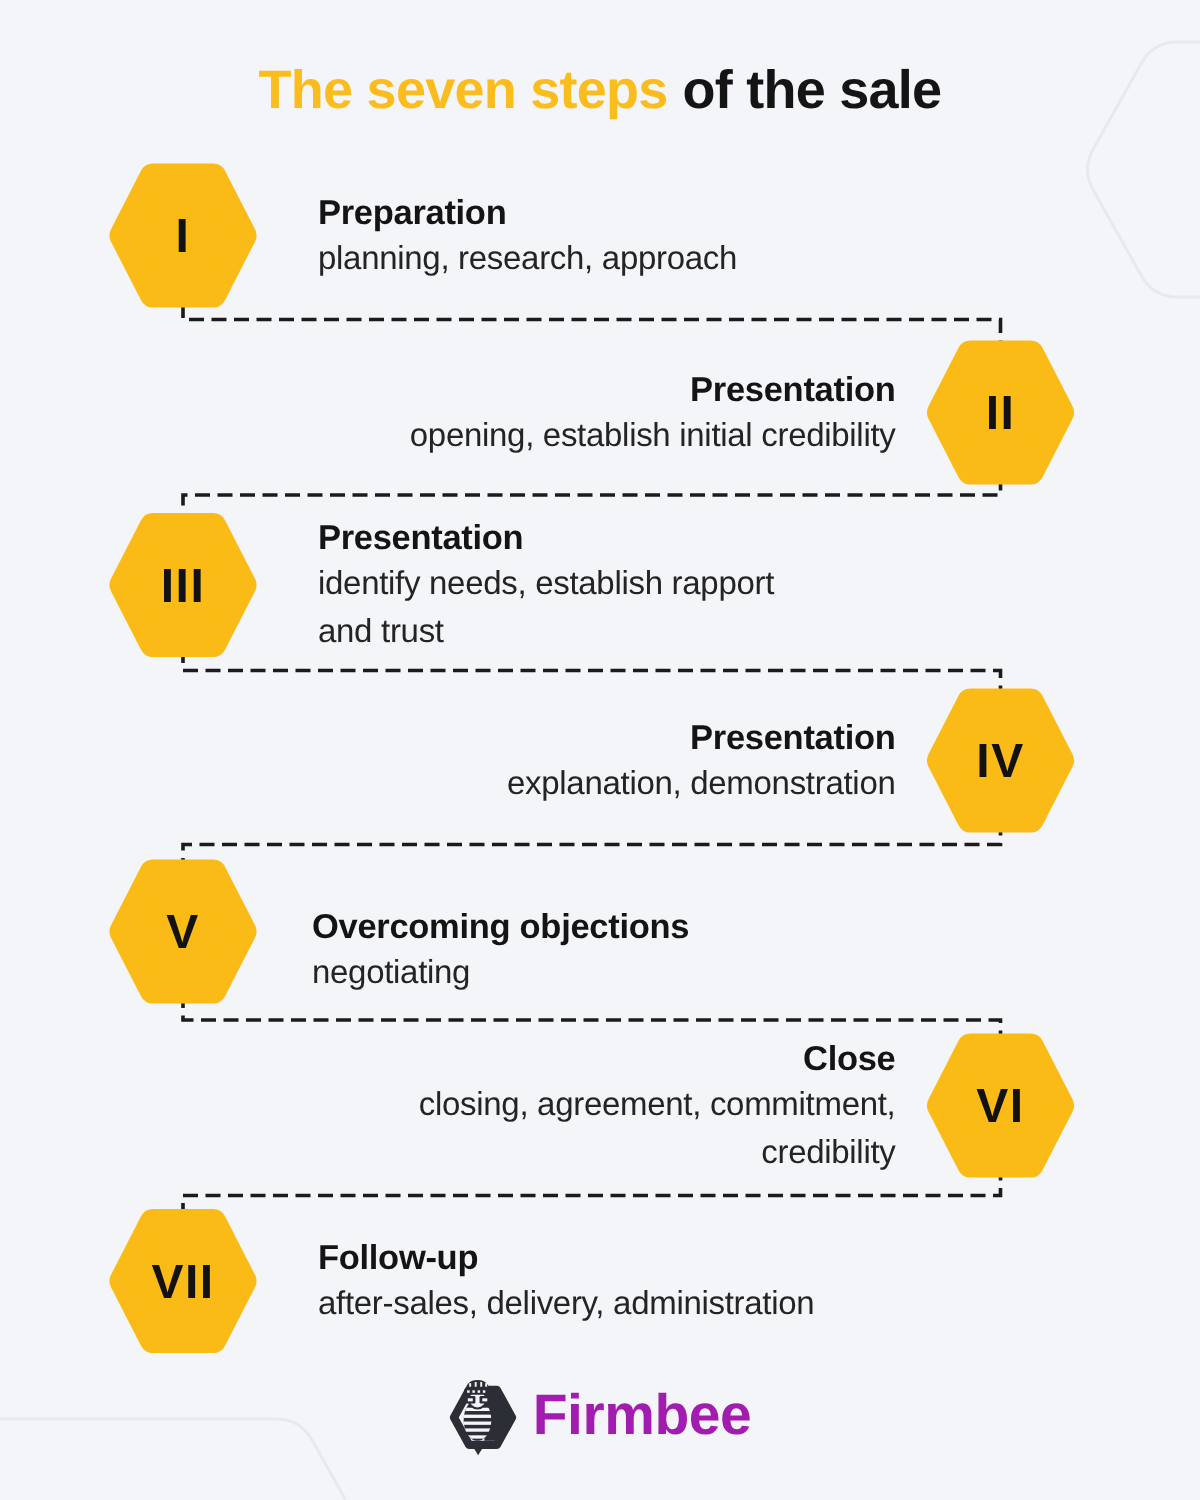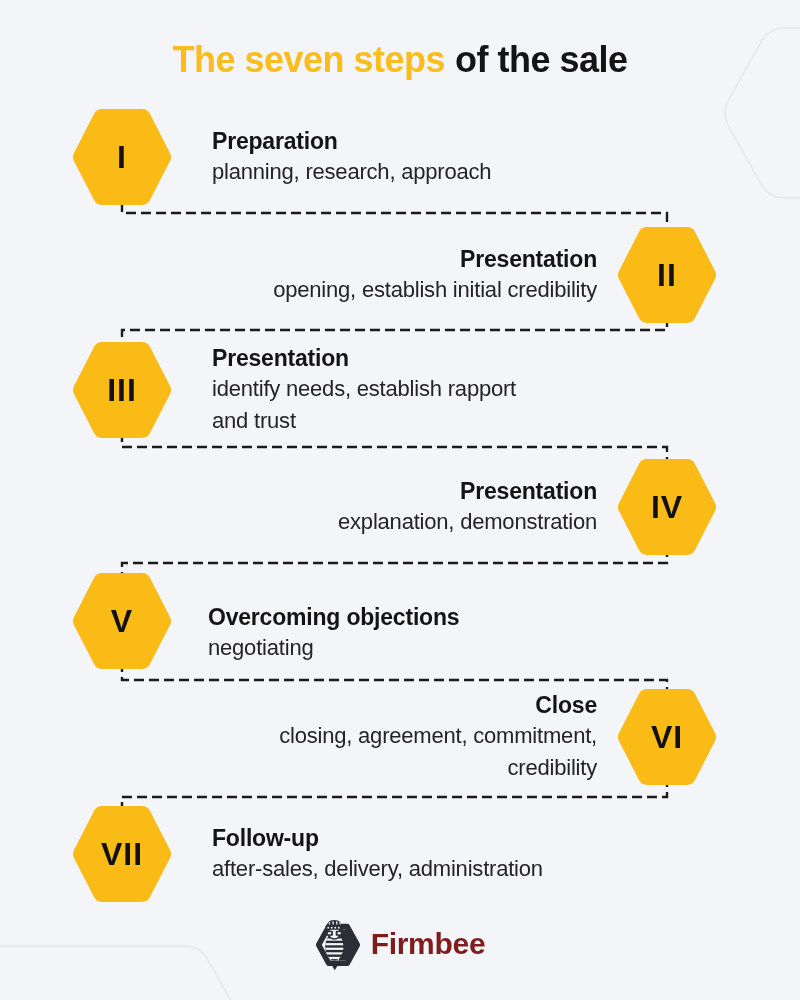--- a/index.html
+++ b/index.html
@@ -24,21 +24,21 @@
   }
   .step-text{position:absolute;transform:translateY(-50%);}
   .step-text.left{text-align:left;}
   .step-text.right{text-align:right;}
   .step-title{font-size:23px;font-weight:bold;line-height:30px;color:#141414;letter-spacing:-0.2px;}
   .step-desc{font-size:22px;line-height:32px;color:#242424;letter-spacing:-0.2px;white-space:pre-line;}
   .footer{
     position:absolute;left:0;top:912px;width:800px;height:64px;
     display:flex;align-items:center;justify-content:center;gap:10px;
   }
-  .brand{font-size:30px;font-weight:bold;color:#7f1d1d;letter-spacing:-0.3px;}
+  .brand{font-size:38px;font-weight:bold;color:#a21caf;letter-spacing:-0.3px;}
 </style>
 </head>
 <body>
 
 <div class="canvas">
 
   <svg class="layer" viewBox="0 0 800 1000">
     <path d="M 785,28 L 990,28 L 1038,113 L 990,198 L 785,198 Q 769,198 761,184 L 729,127 Q 721,113 729,99 L 761,42 Q 769,28 785,28 Z" fill="none" stroke="#E8E9ED" stroke-width="2"></path>
     <path d="M -48,960 Q -40,946 -24,946 L 184,946 Q 200,946 208,960 L 248,1031 L 200,1116 L -40,1116 L -88,1031 Z" fill="none" stroke="#E8E9ED" stroke-width="2"></path>
     <path d="M122,157 V213 H667 V330 H122 V447 H667 V563 H122 V680 H667 V797 H122 V854" fill="none" stroke="#1B1B1B" stroke-width="2.4" stroke-dasharray="10 5"></path>

